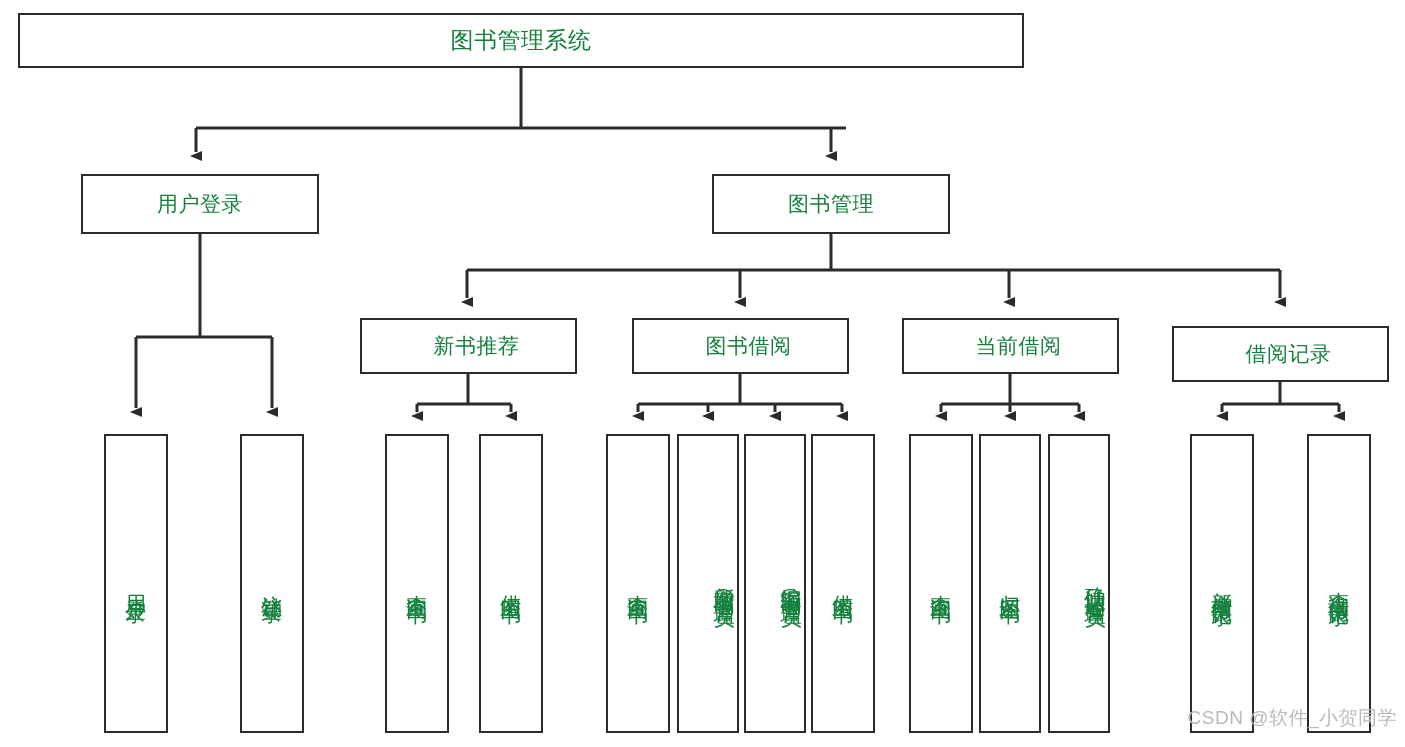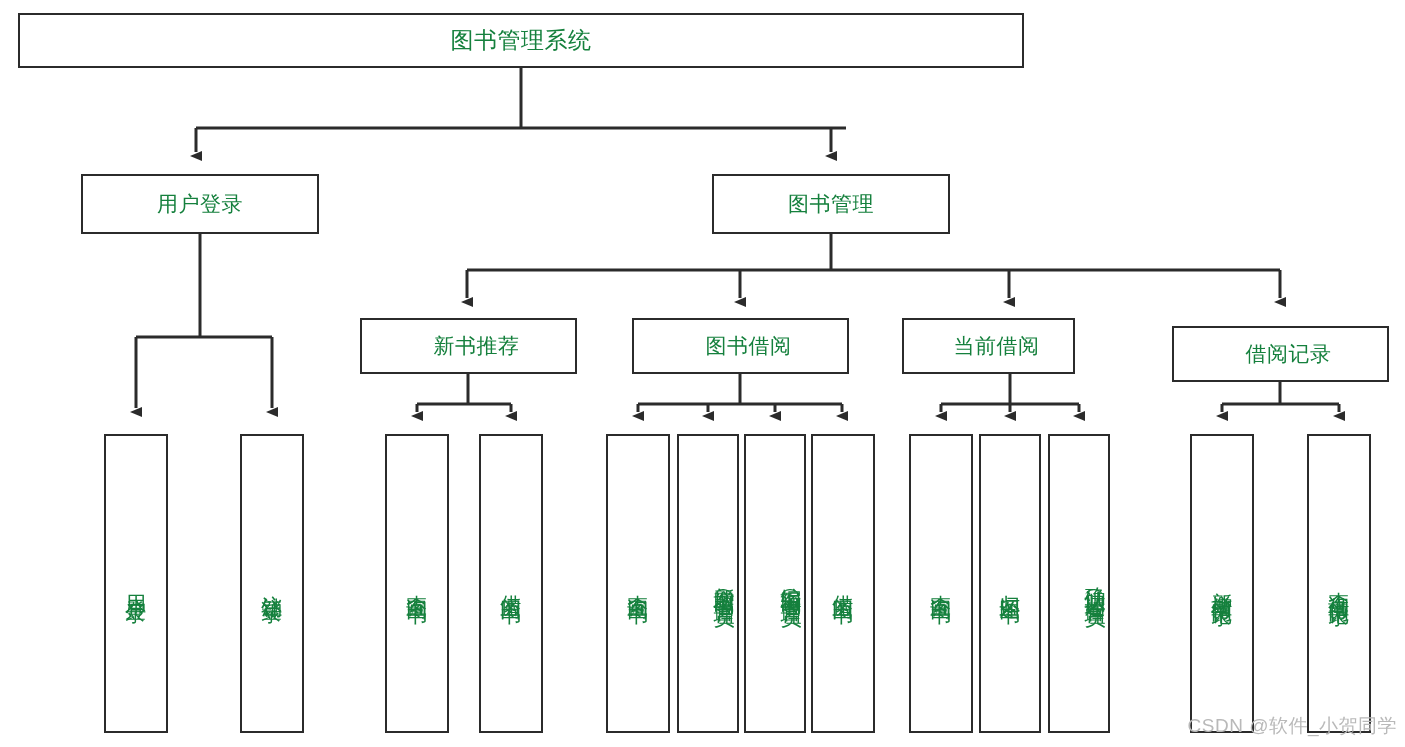--- a/index.html
+++ b/index.html
@@ -61,21 +61,21 @@
   .node.leaf.tall {
     align-items: flex-start;
     justify-content: center;
   }
   .node .lbl {
     display: block;
   }
   .watermark {
     position: absolute;
     right: 8px;
-    bottom: 8px;
+    bottom: 16px;
     font-size: 19px;
     color: #b9b9b9;
     white-space: nowrap;
     letter-spacing: 0.5px;
   }
 </style>
 </head>
 <body>
 
 <div id="canvas">
@@ -143,21 +143,21 @@
   </div>
 
   <div class="node lvl3" style="left:360px; top:318px; width:217px; height:56px;">
     <span class="lbl">新书推荐</span>
   </div>
 
   <div class="node lvl3" style="left:632px; top:318px; width:217px; height:56px;">
     <span class="lbl">图书借阅</span>
   </div>
 
-  <div class="node lvl3" style="left:902px; top:318px; width:173px; height:56px;">
+  <div class="node lvl3" style="left:902px; top:318px; width:217px; height:56px;">
     <span class="lbl">当前借阅</span>
   </div>
 
   <div class="node lvl3" style="left:1172px; top:326px; width:217px; height:56px;">
     <span class="lbl">借阅记录</span>
   </div>
 
   <div class="node leaf" style="left:104px; top:434px; width:64px; height:299px;">
     <span class="lbl">用户登录</span>
   </div>

